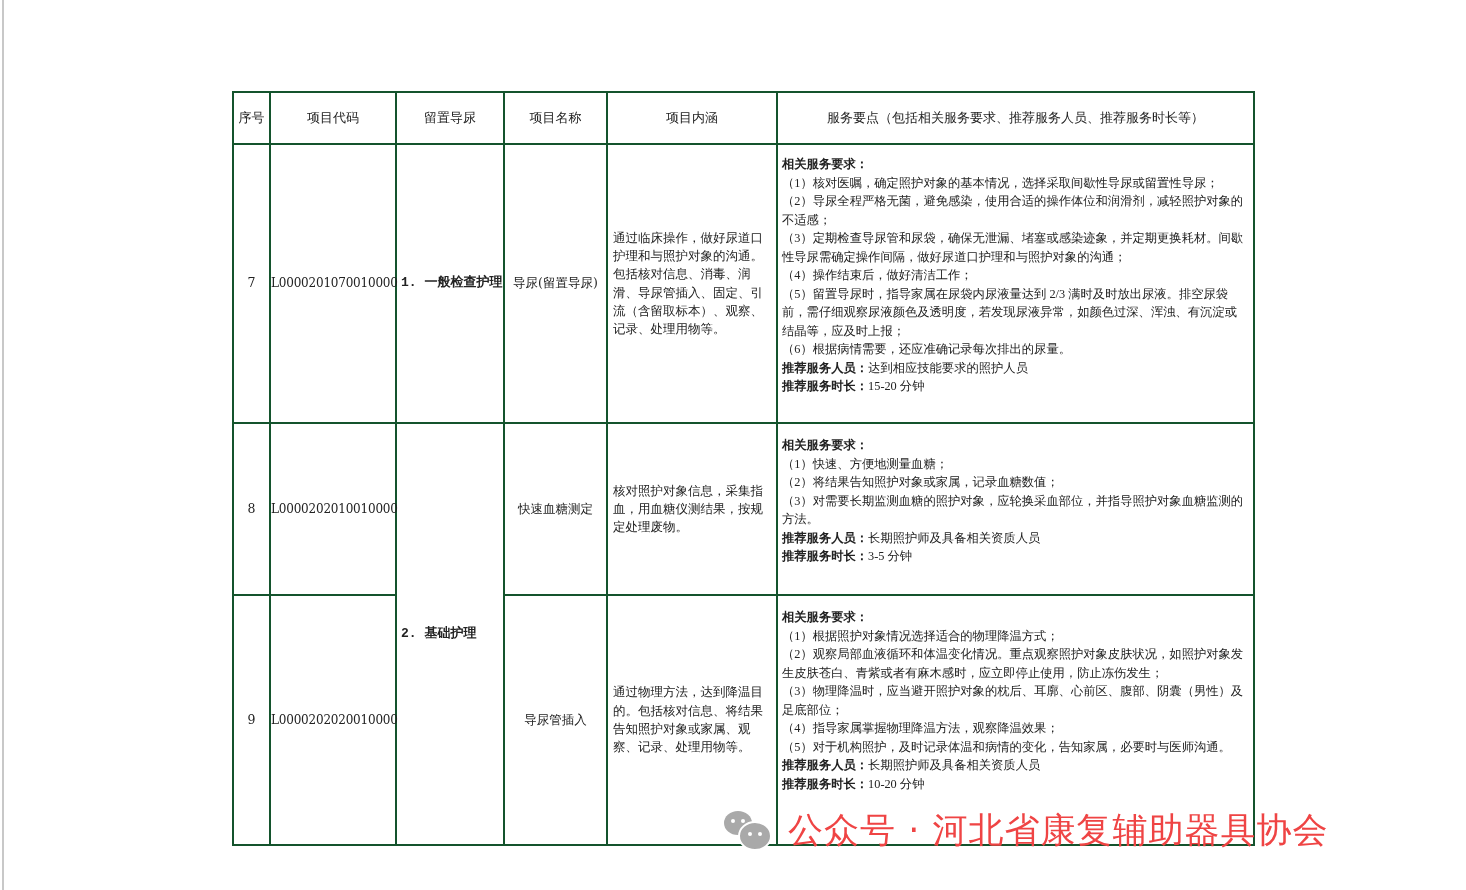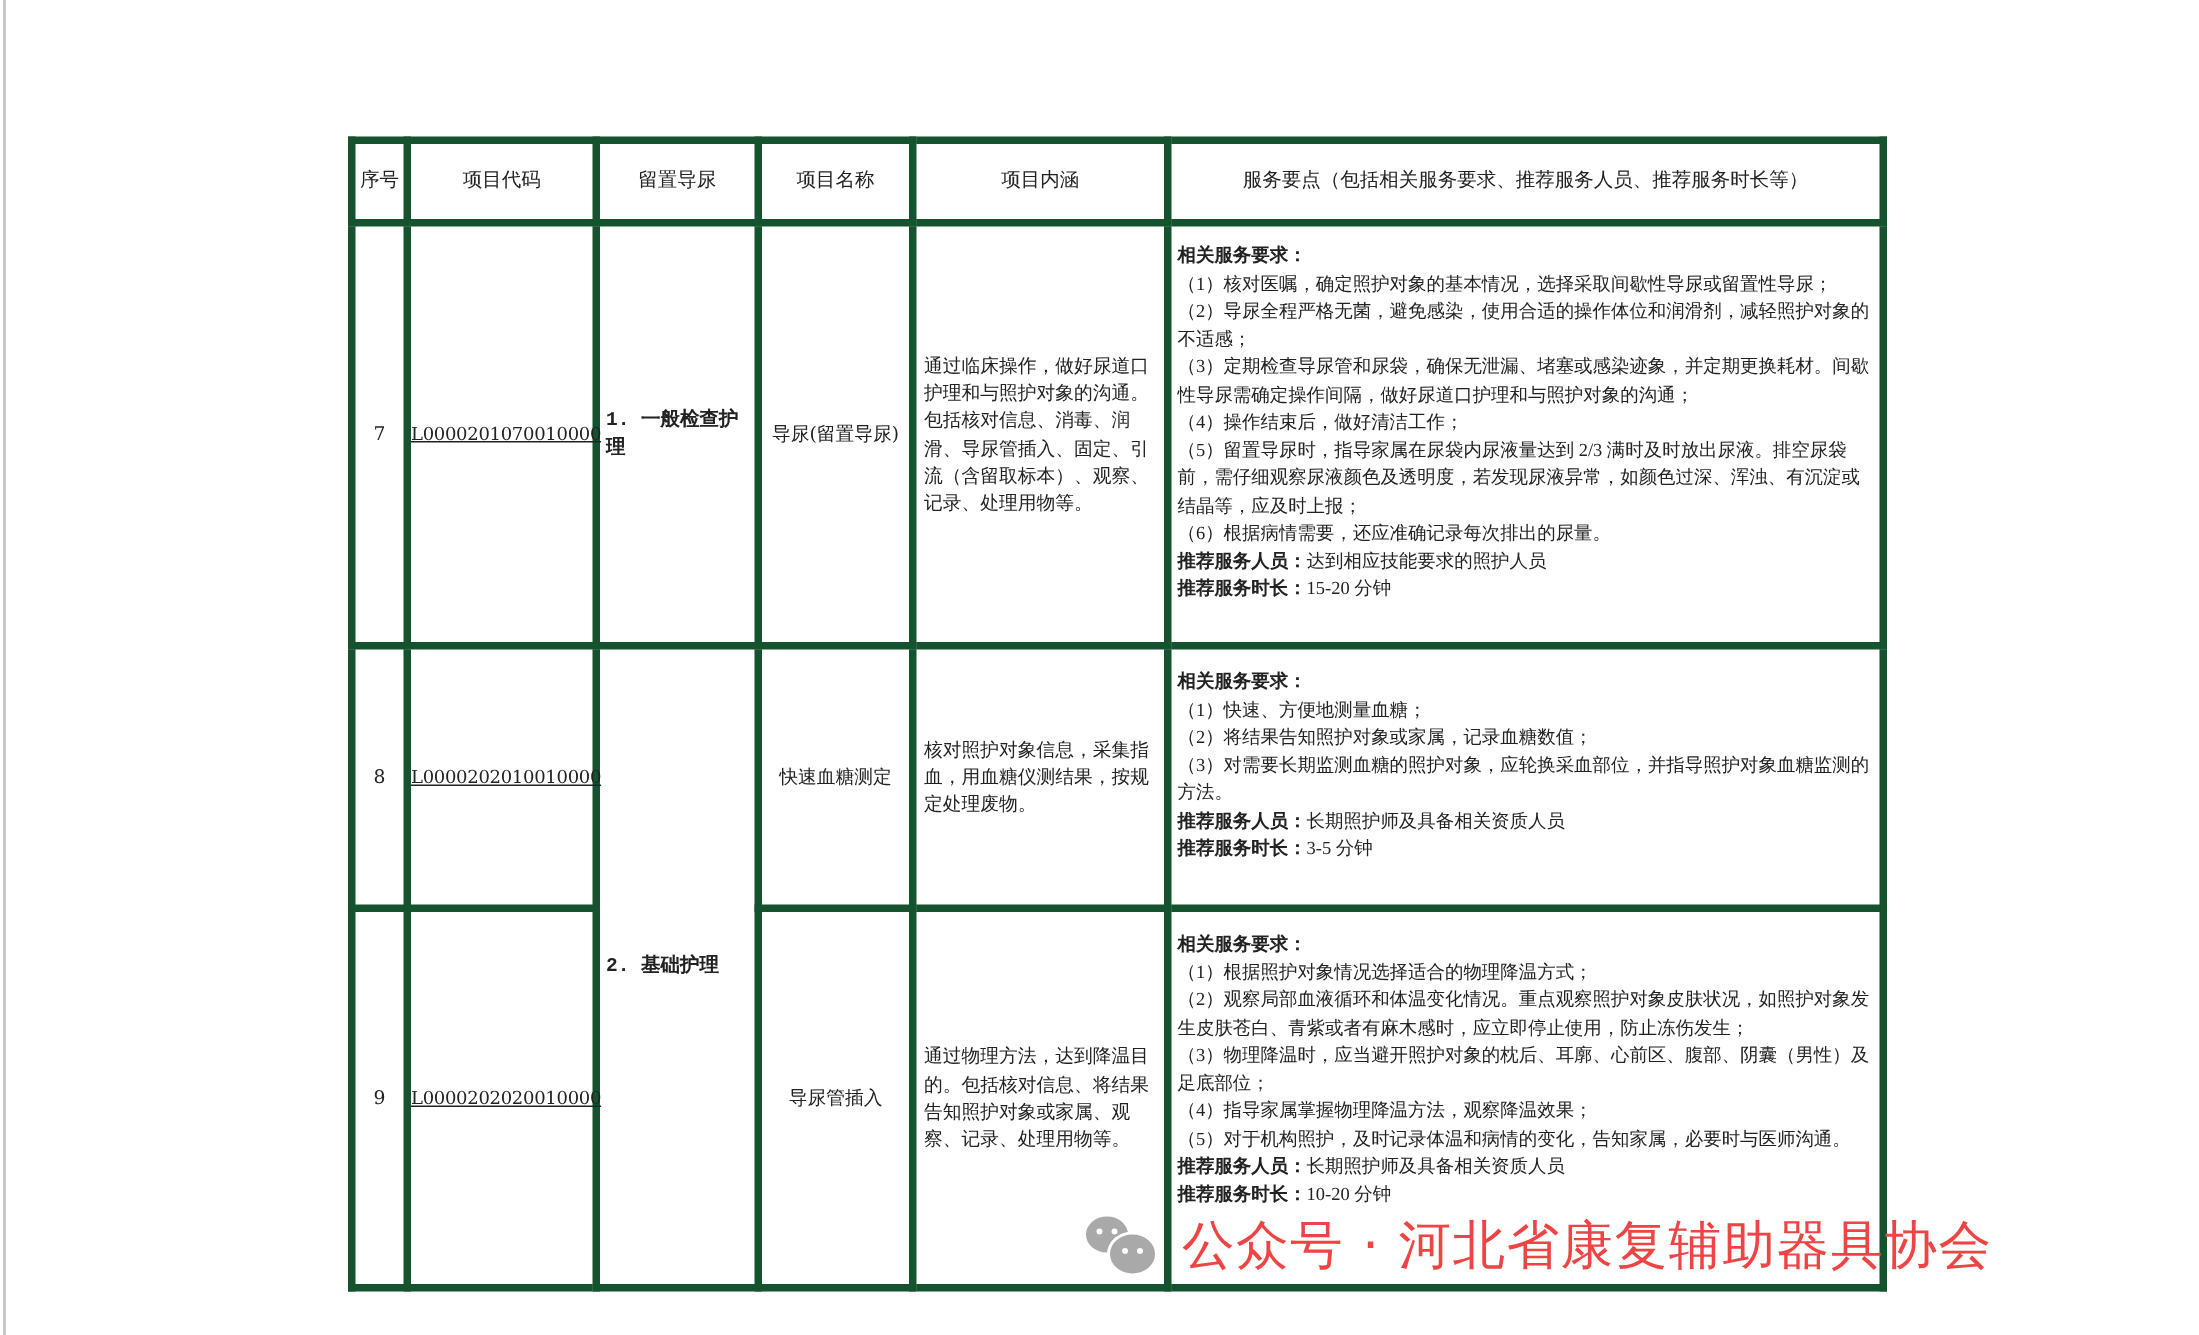--- a/index.html
+++ b/index.html
@@ -7,27 +7,27 @@
       width: 1466px; height: 890px; background: #ffffff; position: relative; overflow: hidden;
       font-family: "DejaVu Serif", "Liberation Serif", serif; color: #222;
     }
     .page-edge { position: absolute; left: 2px; top: 0; width: 2px; height: 890px; background: #c8c8c8; }
     table.doc {
       position: absolute; left: 232px; top: 91px; width: 1021px; height: 704px;
       border-collapse: collapse; table-layout: fixed; border: 2px solid #1a1a1a;
       font-size: 12.5px; line-height: 18.5px;
     }
     table.doc td, table.doc th {
-      border: 5px solid #14532d; padding: 0; vertical-align: middle;
+      border: 2px solid #14532d; padding: 0; vertical-align: middle;
     }
     table.doc th { font-family: "DejaVu Sans", "Liberation Sans", sans-serif; font-weight: normal; font-size: 13px; height: 50px; text-align: center; }
     col.c1 { width: 37px; } col.c2 { width: 126px; } col.c3 { width: 108px; }
     col.c4 { width: 103px; } col.c5 { width: 170px; } col.c6 { width: 477px; }
     .center { text-align: center; }
-    .code { font-size: 12px; text-align: center; letter-spacing: -0.2px; text-decoration: underline; }
+    .code { font-size: 12px; text-align: center; letter-spacing: -0.2px; }
     .cat { font-weight: bold; padding-left: 4px !important; font-size: 13px; font-family: Liberation Mono, monospace; }
     .content { padding: 0 5px !important; font-size: 12.5px; line-height: 18.3px; }
     .svc { padding: 4px 4px 4px 4px !important; vertical-align: top !important; font-size: 12.3px; line-height: 18.5px; }
     .svc .h { font-weight: bold; }
     .svc p { margin: 0; font-family: Liberation Serif, serif; }
     tr.r7 td { height: 263px; }
     tr.r8 td { height: 154px; }
     tr.r9 td { height: 232px; }
     .svc.r7 { padding-top: 10px !important; }
     .svc.r8 { padding-top: 12px !important; }

